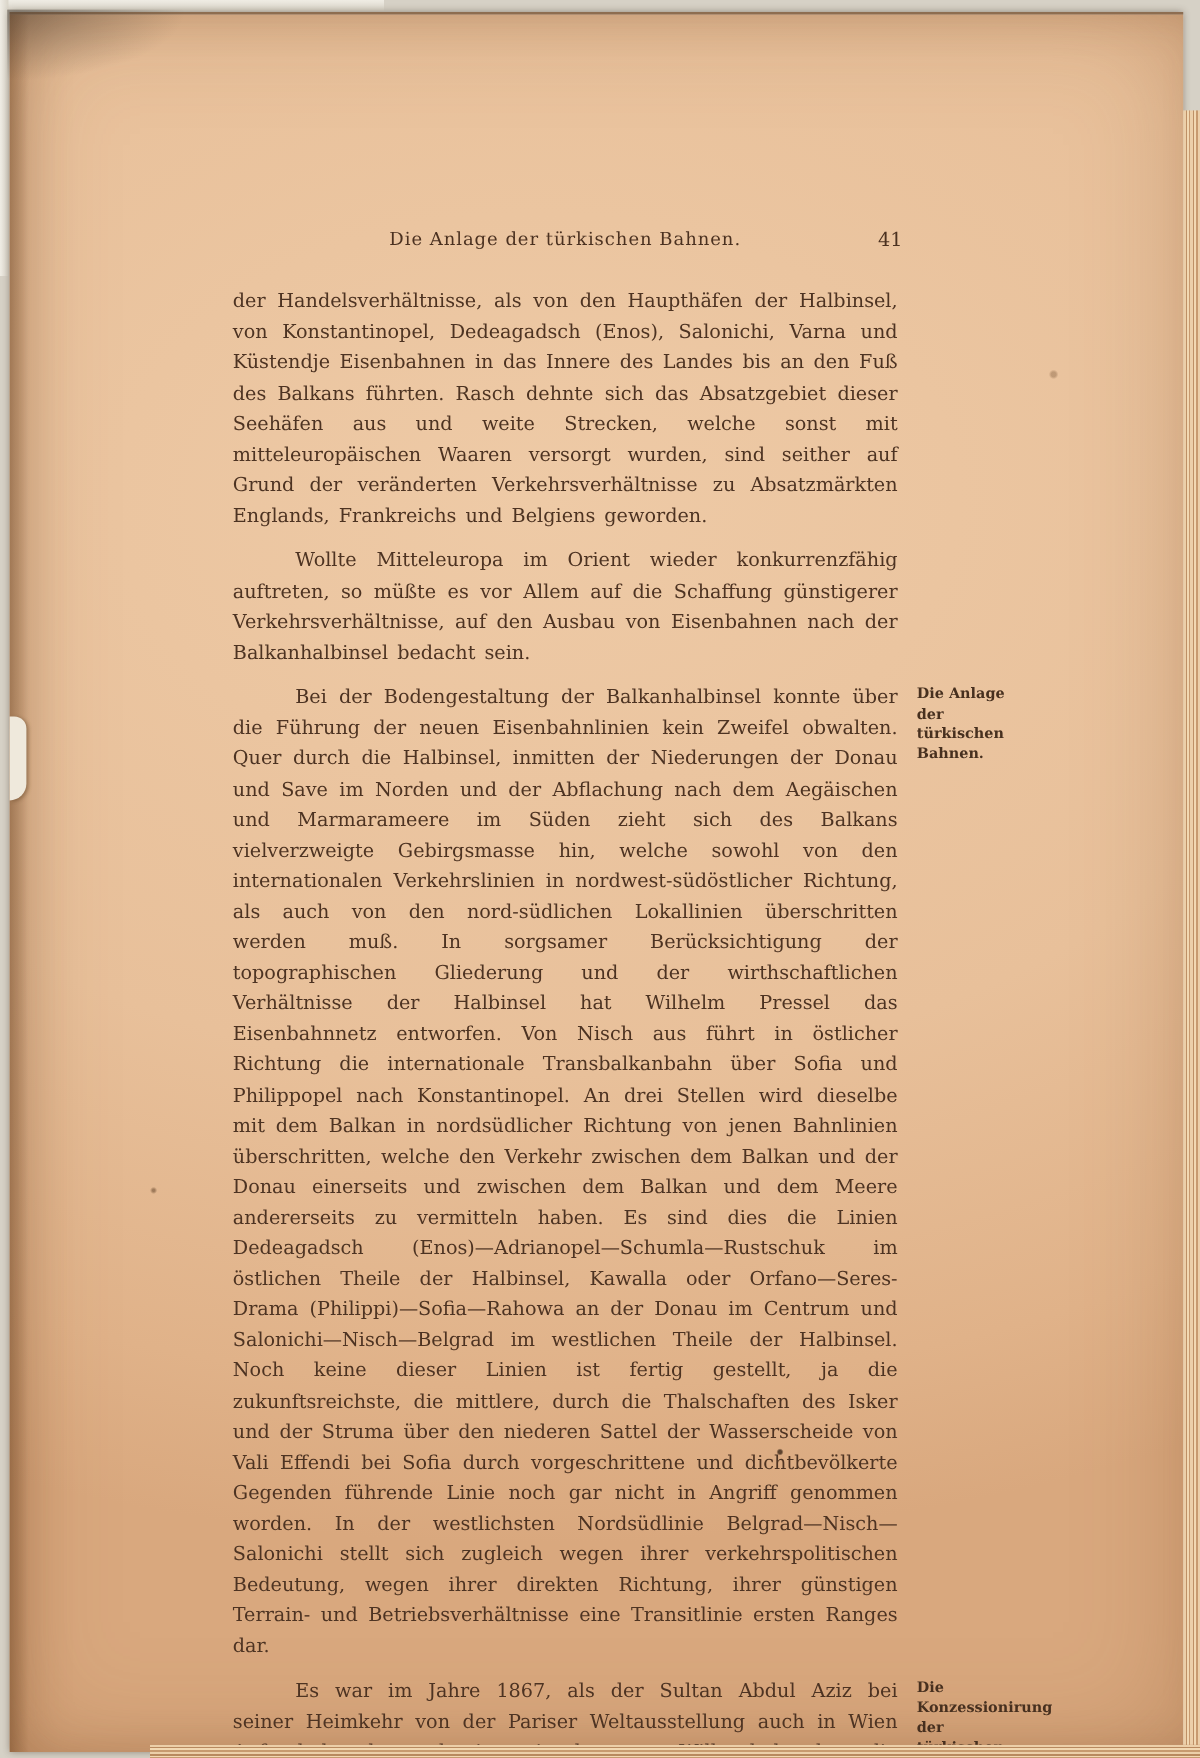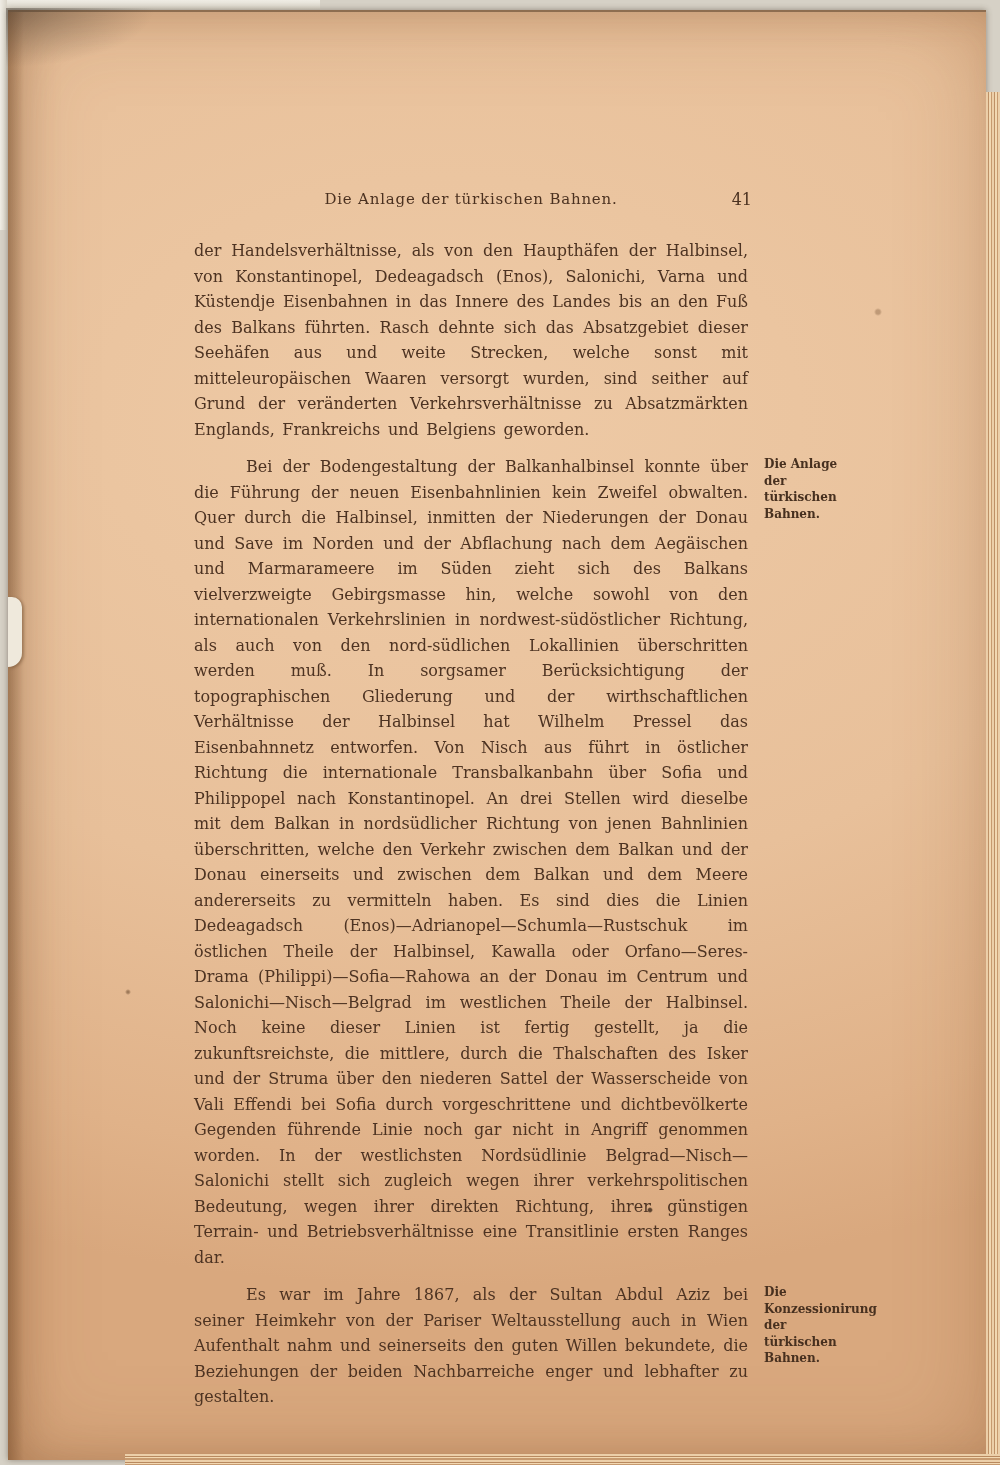--- a/index.html
+++ b/index.html
@@ -121,20 +121,21 @@
 
     <div class="page-header">
       <span class="running-title">Die Anlage der türkischen Bahnen.</span>
       <span class="page-number">41</span>
     </div>
 
     <div class="text-block">
 
       <p class="para">der Handelsverhältnisse, als von den Haupthäfen der Halbinsel, von Konstantinopel, Dedeagadsch (Enos), Salonichi, Varna und Küstendje Eisenbahnen in das Innere des Landes bis an den Fuß des Balkans führten. Rasch dehnte sich das Absatzgebiet dieser Seehäfen aus und weite Strecken, welche sonst mit mitteleuropäischen Waaren versorgt wurden, sind seither auf Grund der veränderten Verkehrsverhältnisse zu Absatzmärkten Englands, Frankreichs und Belgiens geworden.</p>
 
+      <p class="para indent">Wollte Mitteleuropa im Orient wieder konkurrenzfähig auftreten, so müßte es vor Allem auf die Schaffung günstigerer Verkehrsverhältnisse, auf den Ausbau von Eisenbahnen nach der Balkanhalbinsel bedacht sein.</p>
 
       <div class="para-wrap">
         <p class="para indent">Bei der Bodengestaltung der Balkanhalbinsel konnte über die Führung der neuen Eisenbahnlinien kein Zweifel obwalten. Quer durch die Halbinsel, inmitten der Niederungen der Donau und Save im Norden und der Abflachung nach dem Aegäischen und Marmarameere im Süden zieht sich des Balkans vielverzweigte Gebirgsmasse hin, welche sowohl von den internationalen Verkehrslinien in nordwest-südöstlicher Richtung, als auch von den nord-südlichen Lokallinien überschritten werden muß. In sorgsamer Berücksichtigung der topographischen Gliederung und der wirthschaftlichen Verhältnisse der Halbinsel hat Wilhelm Pressel das Eisenbahnnetz entworfen. Von Nisch aus führt in östlicher Richtung die internationale Transbalkanbahn über Sofia und Philippopel nach Konstantinopel. An drei Stellen wird dieselbe mit dem Balkan in nordsüdlicher Richtung von jenen Bahnlinien überschritten, welche den Verkehr zwischen dem Balkan und der Donau einerseits und zwischen dem Balkan und dem Meere andererseits zu vermitteln haben. Es sind dies die Linien Dedeagadsch (Enos)—Adrianopel—Schumla—Rustschuk im östlichen Theile der Halbinsel, Kawalla oder Orfano—Seres-Drama (Philippi)—Sofia—Rahowa an der Donau im Centrum und Salonichi—Nisch—Belgrad im westlichen Theile der Halbinsel. Noch keine dieser Linien ist fertig gestellt, ja die zukunftsreichste, die mittlere, durch die Thalschaften des Isker und der Struma über den niederen Sattel der Wasserscheide von Vali Effendi bei Sofia durch vorgeschrittene und dichtbevölkerte Gegenden führende Linie noch gar nicht in Angriff genommen worden. In der westlichsten Nordsüdlinie Belgrad—Nisch—Salonichi stellt sich zugleich wegen ihrer verkehrspolitischen Bedeutung, wegen ihrer direkten Richtung, ihrer günstigen Terrain- und Betriebsverhältnisse eine Transitlinie ersten Ranges dar.</p>
         <div class="margin-note">Die Anlage der türkischen Bahnen.</div>
       </div>
 
       <div class="para-wrap">
         <p class="para indent">Es war im Jahre 1867, als der Sultan Abdul Aziz bei seiner Heimkehr von der Pariser Weltausstellung auch in Wien Aufenthalt nahm und seinerseits den guten Willen bekundete, die Beziehungen der beiden Nachbarreiche enger und lebhafter zu gestalten.</p>
         <div class="margin-note">Die Konzessionirung der türkischen Bahnen.</div>
       </div>

